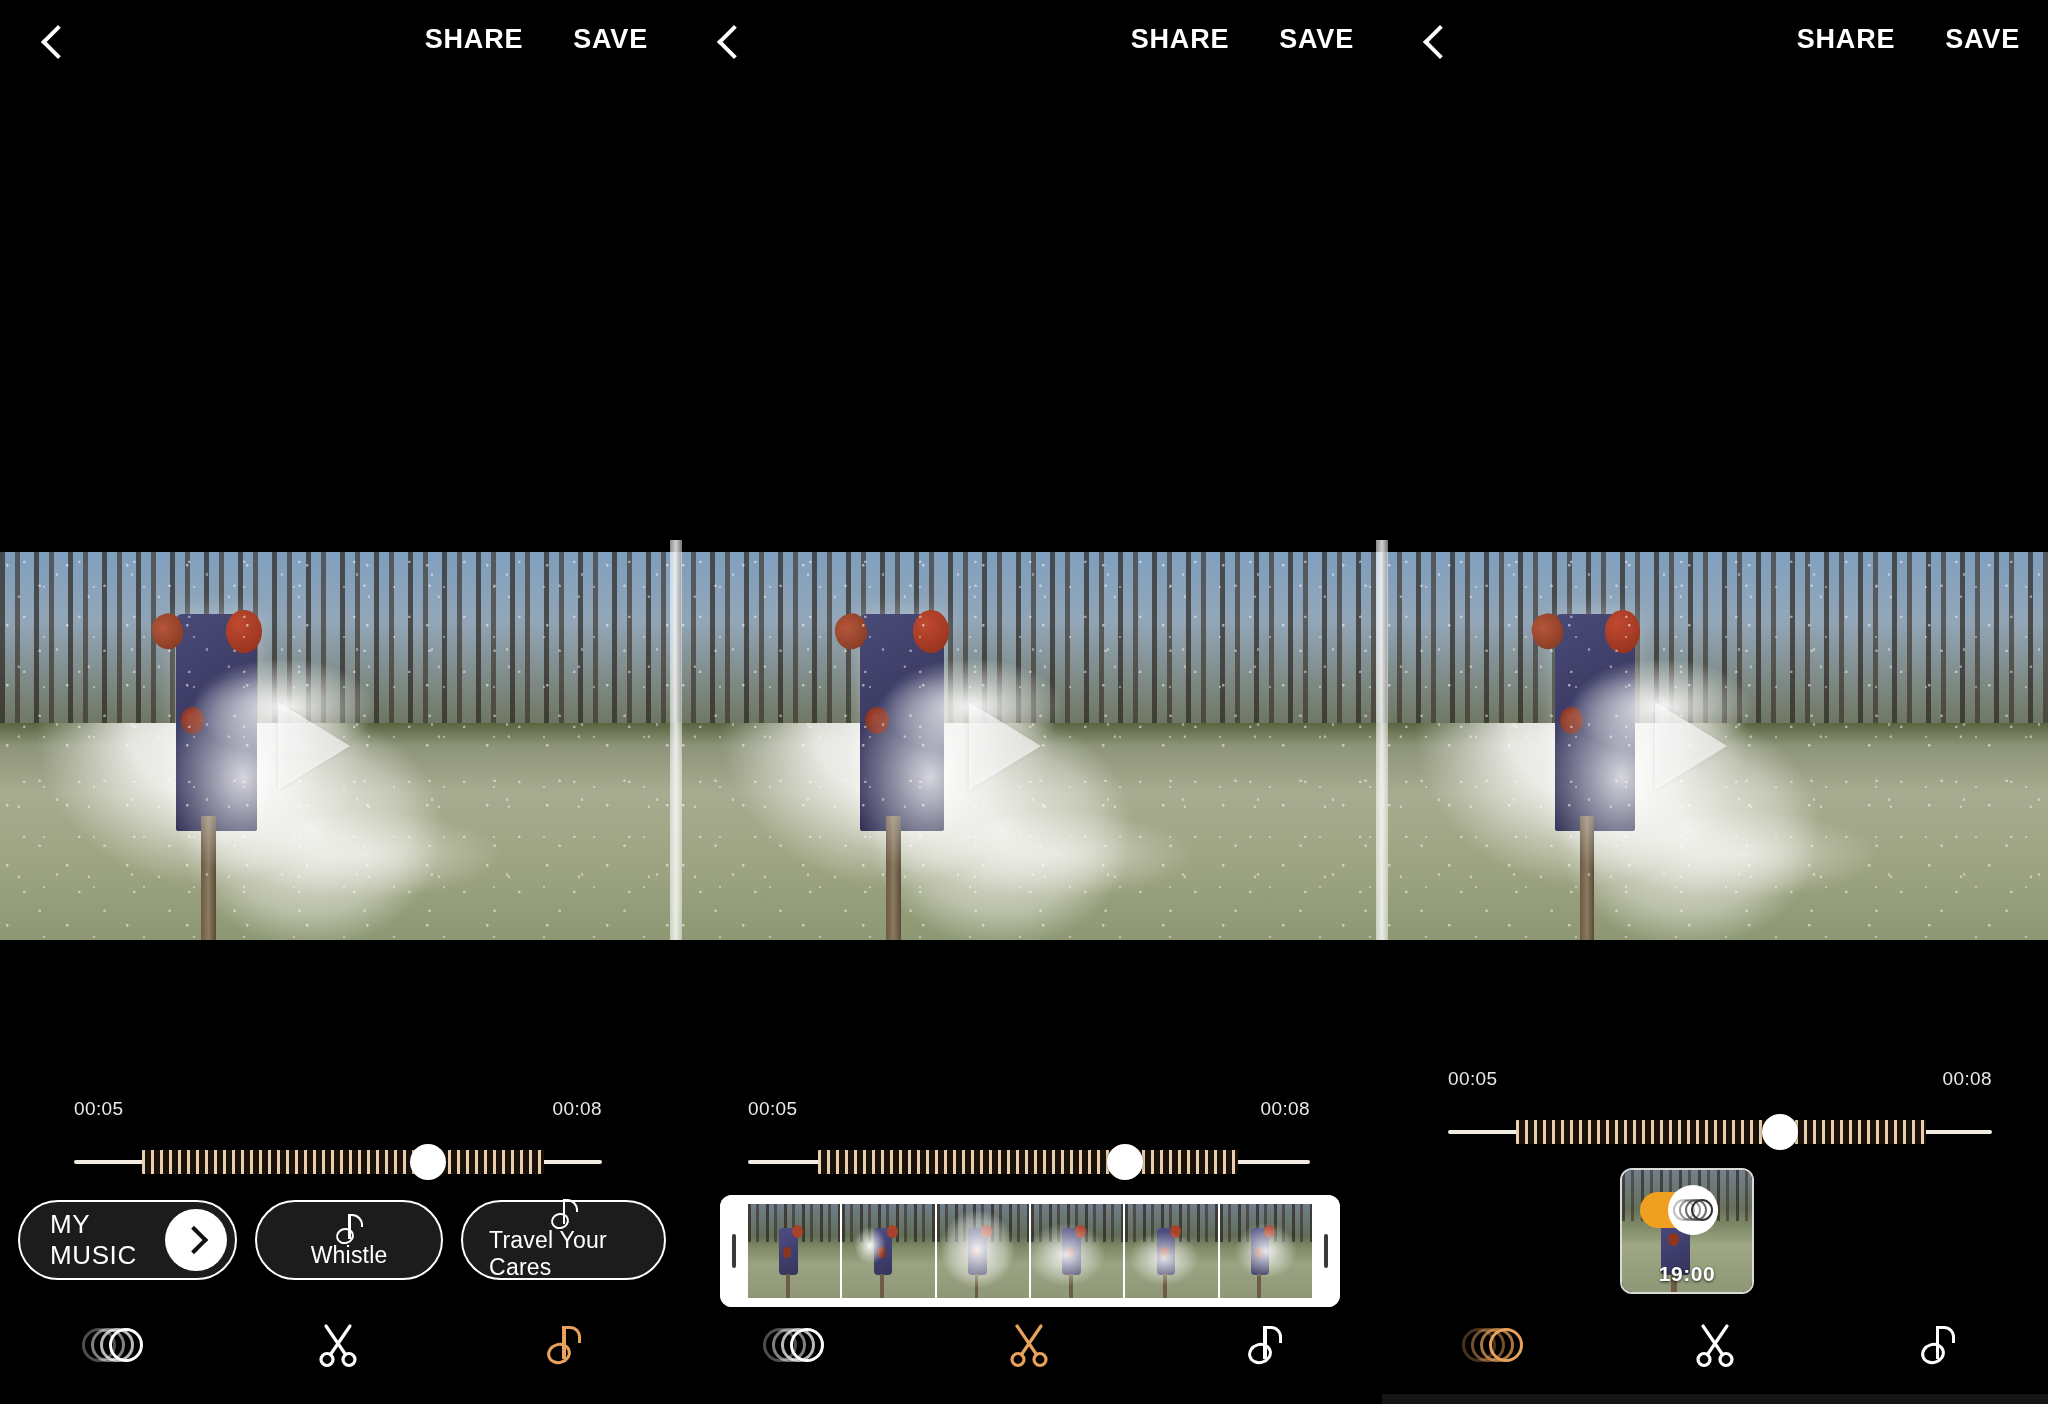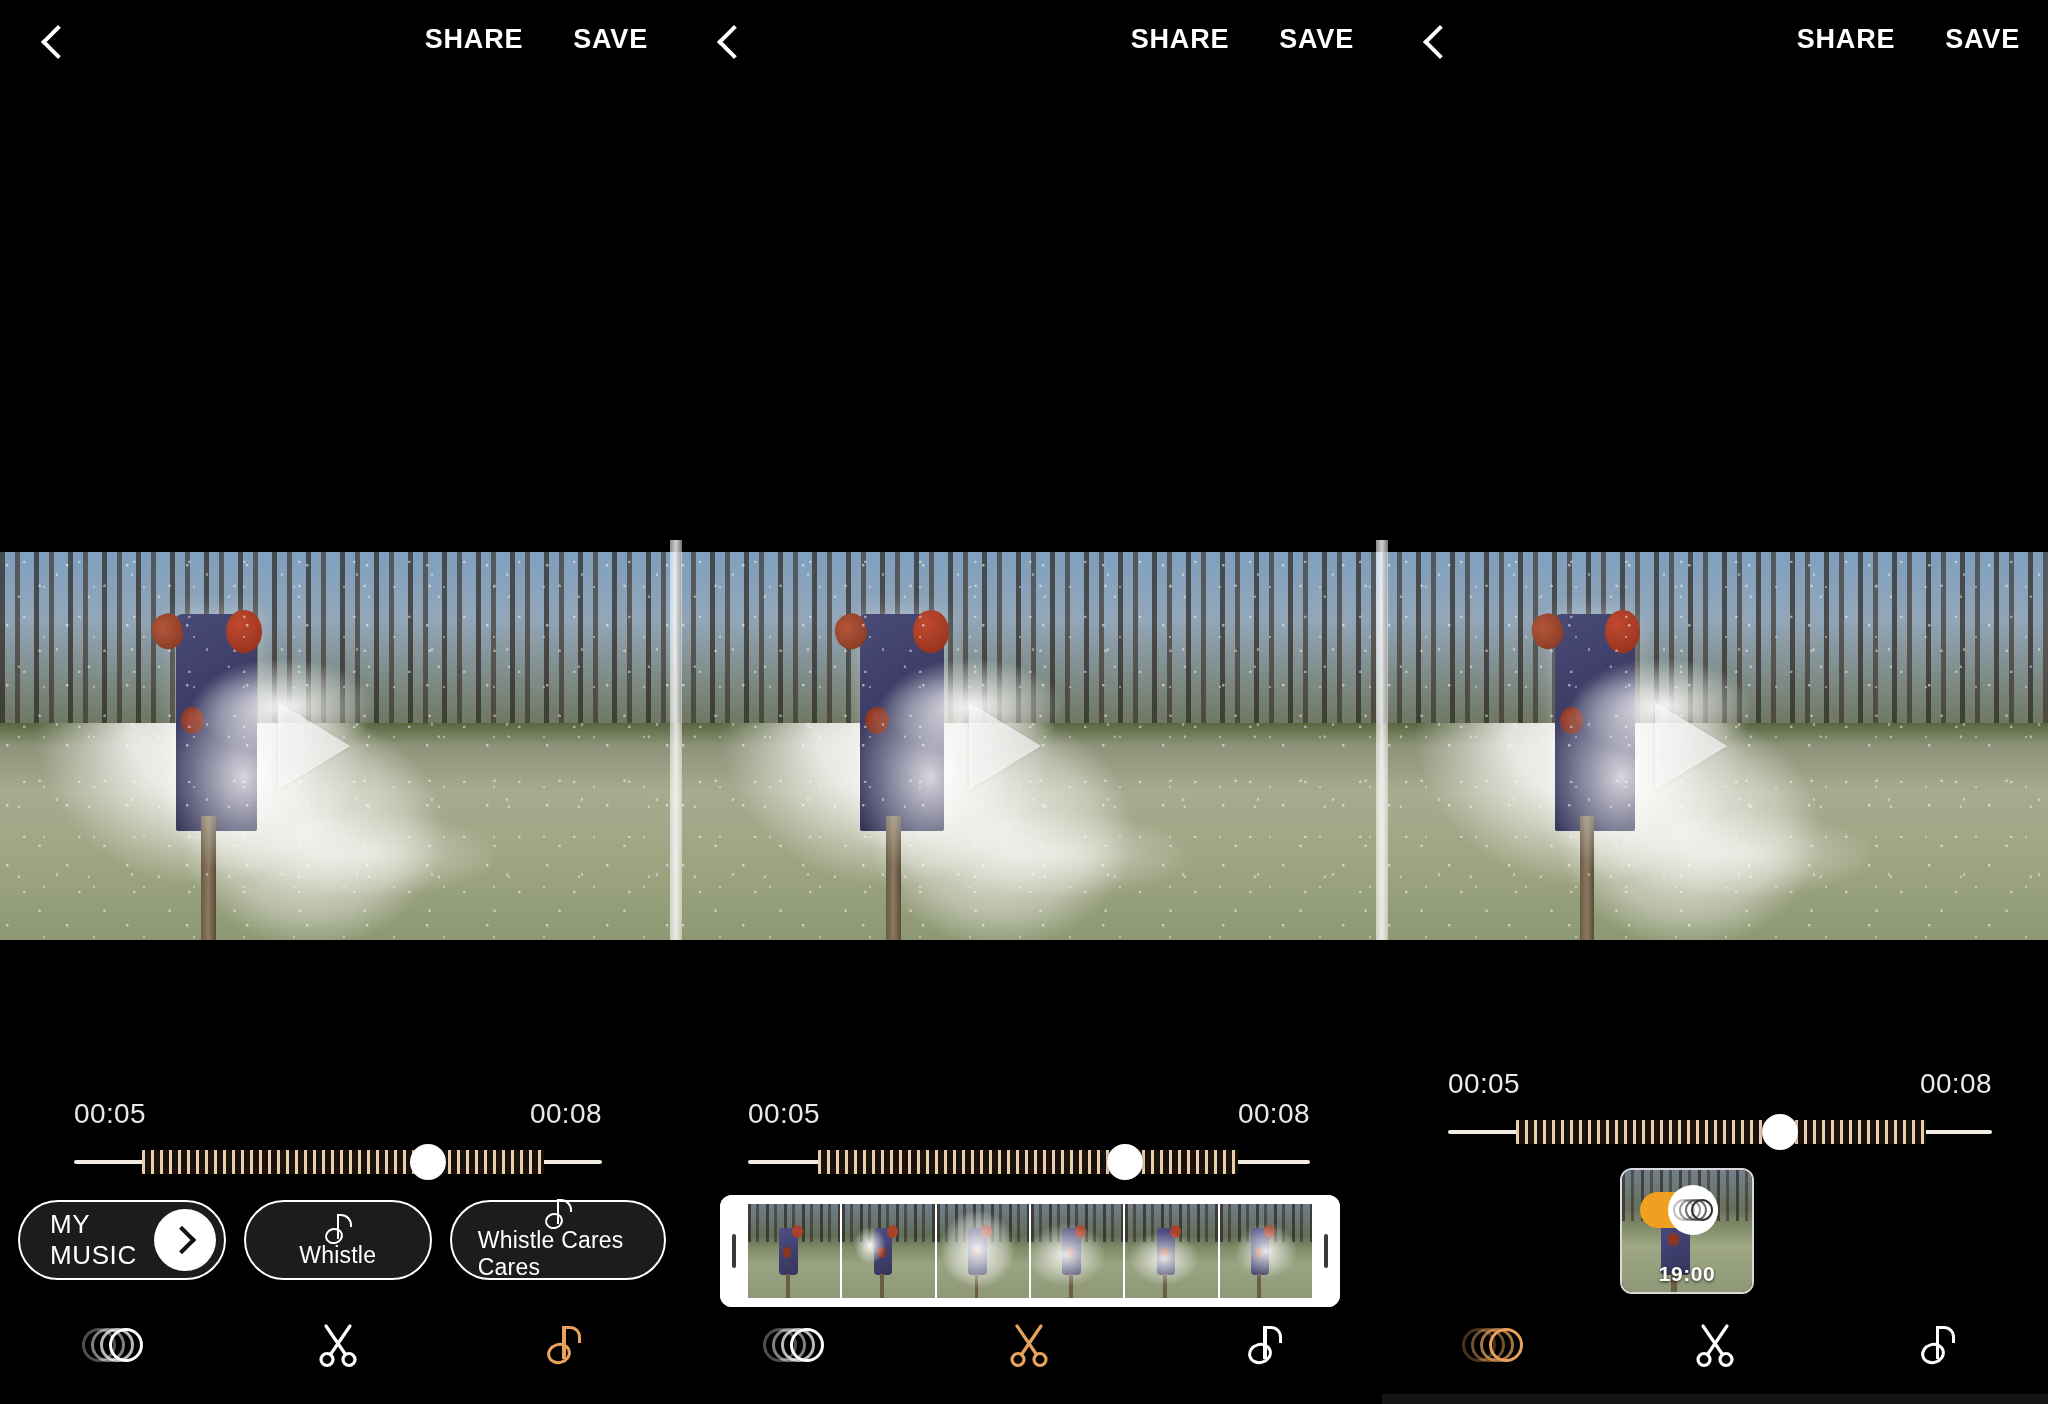--- a/index.html
+++ b/index.html
@@ -148,21 +148,21 @@
     border-bottom:44px solid transparent;
     margin-left:-24px;
     cursor:pointer;
     filter:drop-shadow(0 0 2px rgba(0,0,0,.12));
   }
 
   
   .timeline{position:absolute;left:0;right:0;}
   .tl-times{
     position:relative;height:34px;
-    font-size:28px;color:#e9e9e9;letter-spacing:.4px;
+    font-size:19px;color:#e9e9e9;letter-spacing:.4px;
   }
   .tl-start{position:absolute;left:0;top:0;}
   .tl-end{position:absolute;right:0;top:0;}
   .tl-track{
     position:relative;height:40px;margin-top:10px;
   }
   .tl-line{
     position:absolute;left:0;right:0;top:50%;height:4px;margin-top:-2px;
     background:#f3ece2;border-radius:2px;
   }
@@ -388,21 +388,21 @@
         <span class="nm">Whistle</span>
       </div>
       <div class="pill track">
         <span class="note">
           <span class="noteicon">
               <span class="head"></span>
               <span class="stem"></span>
               <span class="flag"></span>
             </span>
         </span>
-        <span class="nm">Whistle Cares Cares</span>
+        <span class="nm">Travel Your Cares</span>
       </div>
     </div>
 
     <div class="bottombar">
       <div class="tool plain">
         <span class="filtericon">
           <span class="r1"></span>
             <span class="r2"></span>
             <span class="r3"></span>
             <span class="r4"></span>

